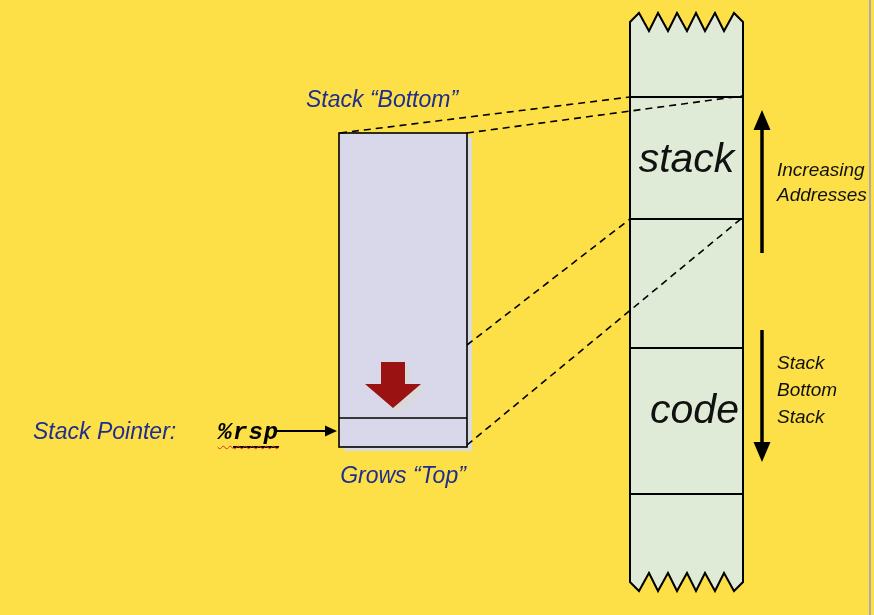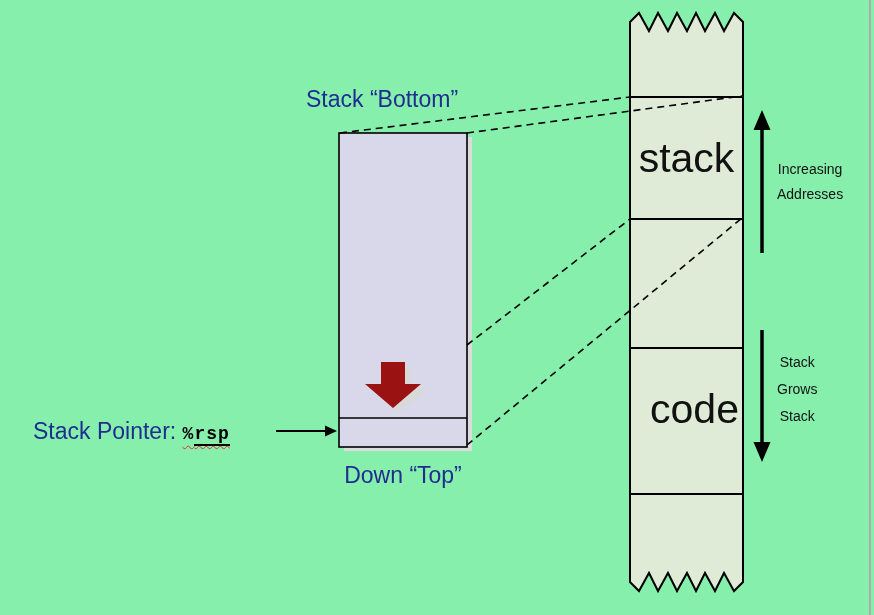--- a/index.html
+++ b/index.html
@@ -1,53 +1,55 @@
 <!DOCTYPE html>
 <html><head>
 <meta charset="utf-8">
 <style>
   html,body { margin:0; padding:0; background:#ffffff; }
   .canvas {
     position:relative;
     width:874px; height:615px;
-    background:#86efac;
+    background:#fde047;
     font-family:"Liberation Sans", sans-serif;
     overflow:hidden;
+    font-style:italic;
   }
   svg.layer { position:absolute; left:0; top:0; width:874px; height:615px; }
 
   .label { position:absolute; white-space:pre; }
 
   .navy { color:#1F2D8F; font-size:23px; }
 
   .stack-top-label { left:339px; top:462px; width:128px; text-align:center; }
   .stack-bottom-label { left:306px; top:86px; }
 
   .pointer-label { left:33px; top:418px; color:#1F2D8F; font-size:23px; }
   .register {
     font-family:"Liberation Mono", monospace;
     font-weight:bold;
     color:#000000;
-    font-size:18px;
+    font-size:24px;
     letter-spacing:1px;
     text-decoration: underline wavy #E03131;
     text-decoration-thickness:1px;
     text-underline-offset:6px;
+    margin-left:35px;
   }
   .register-core { border-bottom:2.5px solid #000000; }
 
   .region-label {
     position:absolute;
     display:flex; align-items:center; justify-content:center;
     color:#111111; font-size:41px;
   }
   .region-stack { left:630px; top:97px;  width:113px; height:122px; }
   .region-code  { left:630px; top:348px; width:129px; height:122px; }
 
-  .side-note { position:absolute; color:#111111; font-size:14px;text-align:center; }
+  .side-note { position:absolute; color:#111111; font-size:19px; }
   .note-increasing { left:777px; top:157px; line-height:25px; }
   .note-grows      { left:777px; top:349px; line-height:27px; }
 
   .slide-border {
     position:absolute; left:869px; top:0; width:2px; height:615px;
     background:#ACACAC;
   }
 
   
   .box-shadow-fill { fill:#DBDBDB; stroke:none; }
@@ -99,33 +101,33 @@
     </g>
 
     <g>
       <line class="ptr-shaft" x1="276" y1="431" x2="326" y2="431"></line>
       <polygon class="arrow-head" points="337,431 325,425.5 325,436.5"></polygon>
     </g>
   </svg>
 
   <div class="label navy stack-bottom-label">Stack “Bottom”</div>
 
-  <div class="label navy stack-top-label">Down “Top”</div>
+  <div class="label navy stack-top-label">Grows “Top”</div>
 
   <div class="label pointer-label"><span>Stack Pointer: </span><span class="register"><span>%</span><span class="register-core">rsp</span></span></div>
 
   <div class="region-label region-stack">stack</div>
 
   <div class="region-label region-code">code</div>
 
   <div class="side-note note-increasing">
     <div>Increasing</div>
     <div>Addresses</div>
   </div>
 
   <div class="side-note note-grows">
     <div>Stack</div>
-    <div>Grows</div>
+    <div>Bottom</div>
     <div>Stack</div>
   </div>
 
   <div class="slide-border"></div>
 </div>
 
 </body></html>

